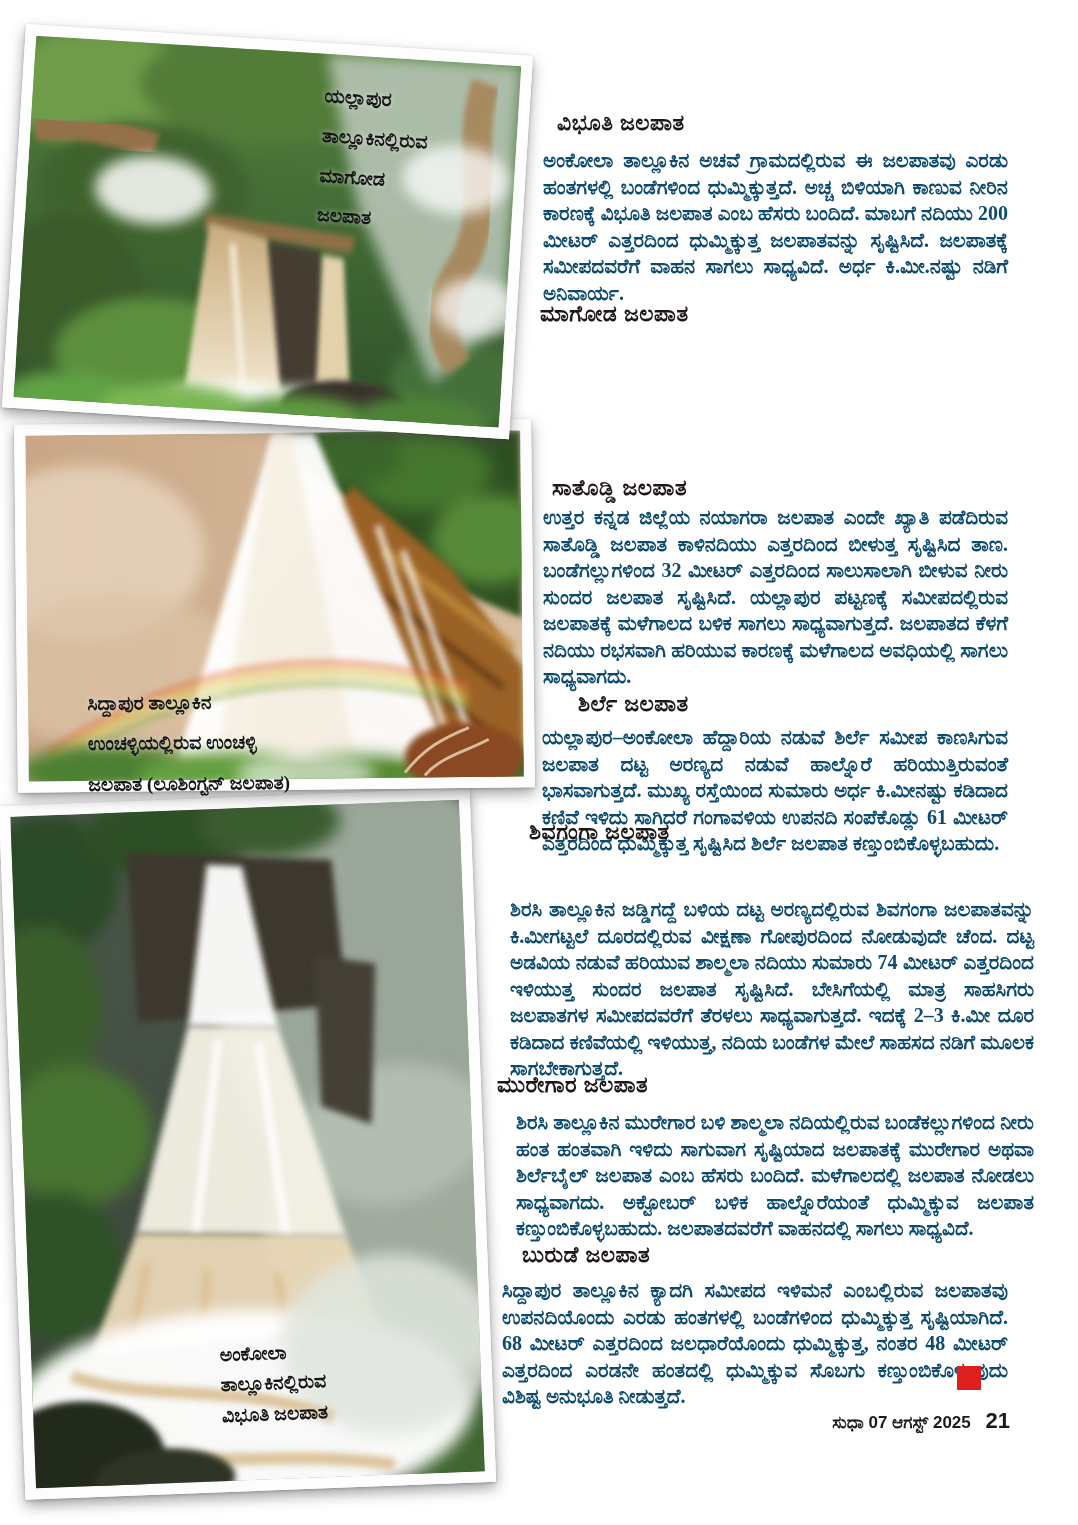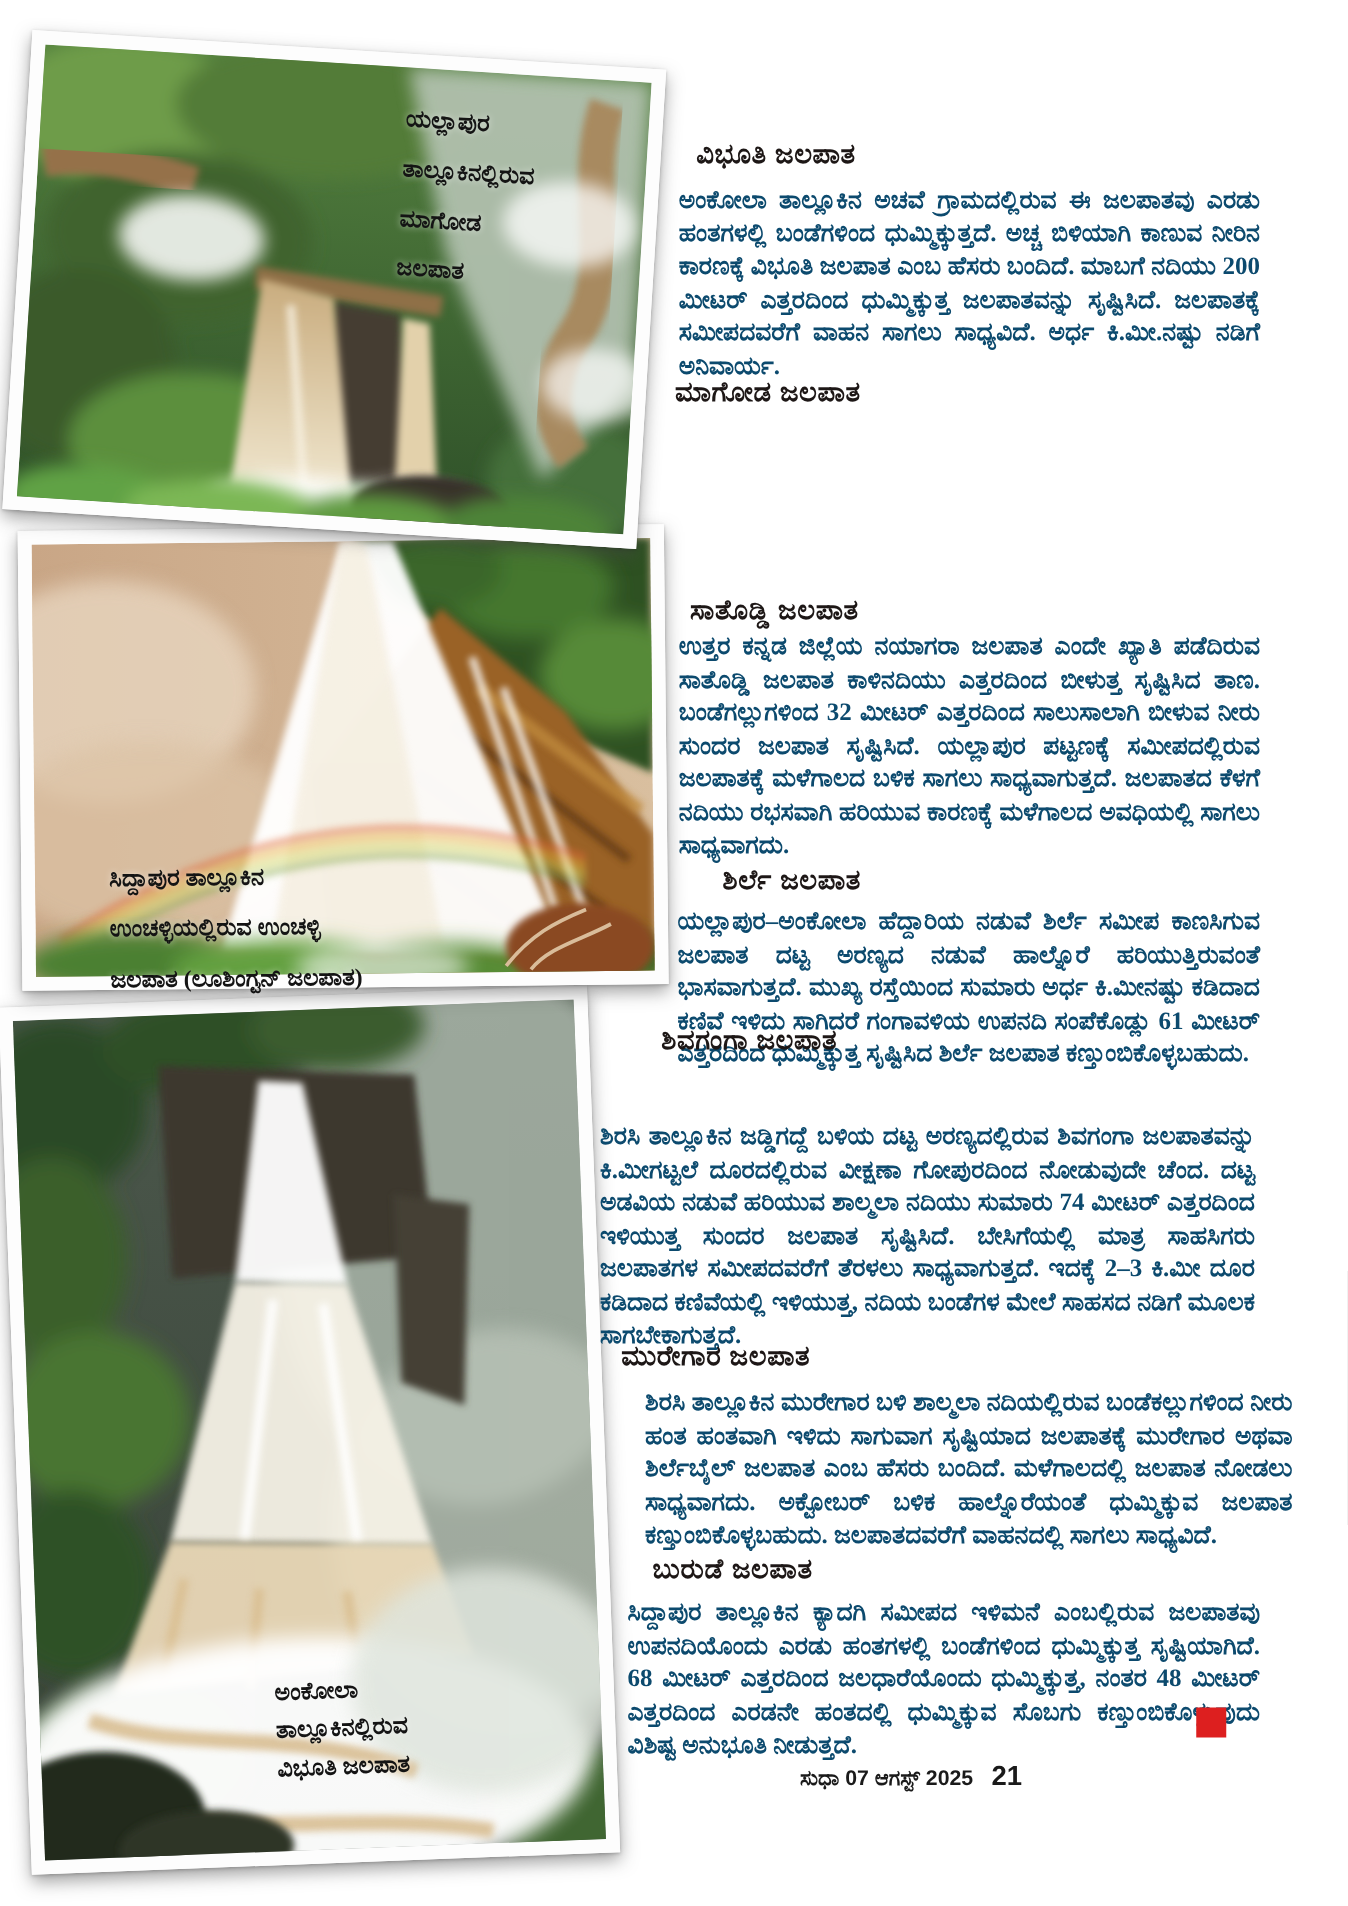--- a/index.html
+++ b/index.html
@@ -39,32 +39,32 @@
   #s1b{left:543px;top:147px;width:465px;}
   #s1h{left:557px;top:110px;}
   #s2h{left:540px;top:301px;}
   #s2b{left:536px;top:339px;width:472px;}
   #s3h{left:552px;top:475px;}
   #s3b{left:543px;top:504px;width:465px;}
   #s4h{left:541px;top:691px;margin-left:37px;}
   #s4b{left:484px;top:724px;width:524px;}
   .wrap-spacer{float:left;width:58px;height:133px;}
   #s5h{left:483px;top:819px;margin-left:46px;}
-  #s5b{left:480px;top:896px;width:524px;}
+  #s5b{left:510px;top:896px;width:524px;}
   #s6h{left:497px;top:1072px;text-align:right;}
   #s6b{left:516px;top:1109px;width:518px;}
   #s7h{left:522px;top:1242px;}
   #s7b{left:502px;top:1277px;width:506px;}
   #end-mark{
     position:absolute;left:957px;top:1366px;width:24px;height:24px;
     background:#dd1f1f;z-index:5;
   }
   
   #footer{
-    position:absolute;left:640px;top:1408px;width:370px;text-align:left;z-index:4;
+    position:absolute;left:640px;top:1408px;width:370px;text-align:right;z-index:4;
     color:#1a1a1a;font-family:"Liberation Sans", sans-serif;font-size:17px;font-weight:bold;
   }
   #footer .pgno{font-size:22px;font-weight:bold;margin-left:10px;}
 </style>
 </head>
 <body>
 
 <div id="page">
 
   <div class="photo" id="photo1">

